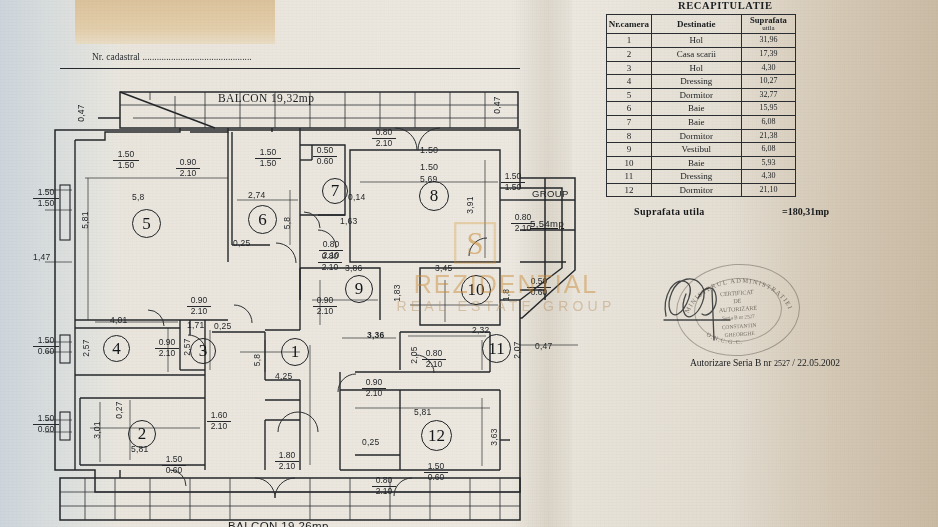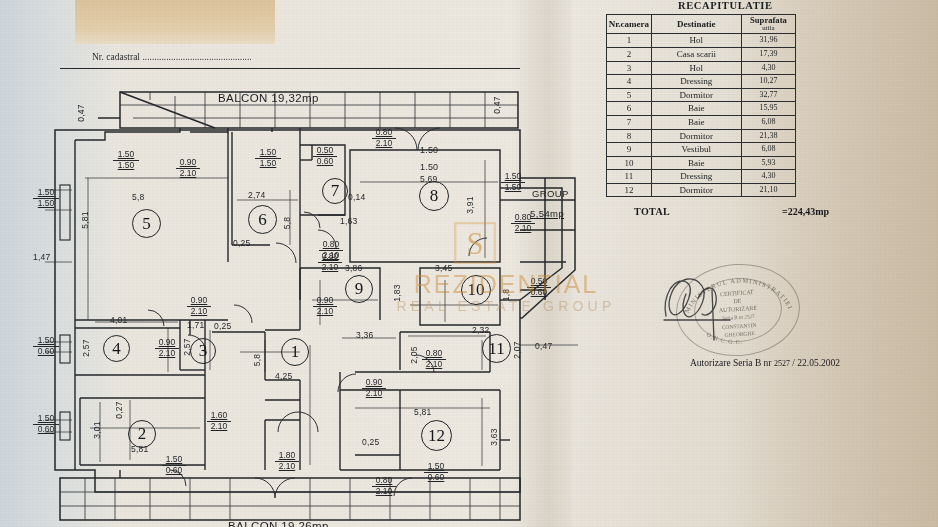--- a/index.html
+++ b/index.html
@@ -26,21 +26,21 @@
 
   
   .ink{position:absolute;background:#25282c;}
   svg.plan{position:absolute;left:0;top:0;width:938px;height:527px;overflow:visible;}
 
   
   .dim{position:absolute;font-family:"Liberation Sans",sans-serif;
        font-size:8.5px;color:#1e2125;white-space:nowrap;letter-spacing:.2px;}
   .dim.b{font-size:9px;}
   .dimpair{position:absolute;font-family:"Liberation Sans",sans-serif;
-       font-size:8.5px;color:#1e2125;line-height:1.0;text-align:center;text-decoration:underline;}
+       font-size:8.5px;color:#1e2125;line-height:1.0;text-align:center;}
   .dimpair span{display:block;}
   .dimpair .top{border-bottom:1px solid #25282c;padding-bottom:1px;}
   .rot{transform-origin:50% 50%;}
   .rot90{transform:rotate(-90deg);}
 
   
   .rnum{position:absolute;border:1.6px solid #1e2125;border-radius:50%;
         display:flex;align-items:center;justify-content:center;
         font-family:"Liberation Serif",serif;font-size:17px;color:#14171a;
         background:transparent;font-weight:400;}
@@ -291,23 +291,23 @@
       <line x1="482" y1="340" x2="482" y2="370"></line>
     </g>
 
     <g stroke="#23262a" stroke-width="1.1" fill="none">
       <rect x="60" y="185" width="10" height="55"></rect>
       <rect x="60" y="335" width="10" height="28"></rect>
       <rect x="60" y="412" width="10" height="28"></rect>
     </g>
   </svg>
 
-  <div class="balcon" style="left:218px;top:92px;">BALCON  19,32mp</div>
+  <div class="balcon" style="left:218px;top:92px;font-family:Liberation Serif, serif;">BALCON  19,32mp</div>
   <div class="balcon small" style="left:532px;top:188px;">GROUP</div>
-  <div class="balcon small" style="left:530px;top:208px;text-decoration:underline;">5,54mp</div>
+  <div class="balcon small" style="left:530px;top:218px;text-decoration:underline;">5,54mp</div>
   <div class="balcon" style="left:228px;top:520px;">BALCON  19,26mp</div>
 
   <div class="rnum" style="left:132px;top:209px;width:27px;height:27px;">5</div>
   <div class="rnum" style="left:248px;top:205px;width:27px;height:27px;">6</div>
   <div class="rnum" style="left:322px;top:178px;width:24px;height:24px;">7</div>
   <div class="rnum" style="left:419px;top:181px;width:28px;height:28px;">8</div>
   <div class="rnum" style="left:345px;top:275px;width:26px;height:26px;">9</div>
   <div class="rnum" style="left:461px;top:275px;width:28px;height:28px;">10</div>
   <div class="rnum" style="left:103px;top:335px;width:25px;height:25px;">4</div>
   <div class="rnum" style="left:190px;top:338px;width:24px;height:24px;">3</div>
@@ -422,21 +422,21 @@
   </div>
   <div class="dimpair" style="left:162px;top:455px;width:24px;">
     <span class="top">1.50</span>
     <span>0.60</span>
   </div>
   <div class="dimpair" style="left:275px;top:451px;width:24px;">
     <span class="top">1.80</span>
     <span>2.10</span>
   </div>
 
-  <div class="dim" style="left:356px;top:330px;">3,36</div>
+  <div class="dim" style="left:367px;top:330px;font-weight:bold;">3,36</div>
   <div class="dim rot rot90" style="left:405px;top:350px;">2,05</div>
   <div class="dim" style="left:472px;top:325px;">2,32</div>
   <div class="dim rot rot90" style="left:508px;top:345px;">2,07</div>
   <div class="dim" style="left:535px;top:341px;">0,47</div>
   <div class="dimpair" style="left:422px;top:349px;width:24px;">
     <span class="top">0.80</span>
     <span>2.10</span>
   </div>
 
   <div class="dimpair" style="left:362px;top:378px;width:24px;">
@@ -539,22 +539,22 @@
             <td class="c1">12</td>
             <td class="c2">Dormitor</td>
             <td class="c3">21,10</td>
           </tr>
         </tbody>
     </table>
   </div>
 
   <div class="totals" id="totals-block">
       <div class="row">
-        <span class="lbl">TOTAL</span>
-        <span class="val">=224,43mp</span>
+        <span class="lbl">Suprafata  utila</span>
+        <span class="val">=180,31mp</span>
       </div>
     </div>
 
   <div class="stamp">
     <div class="inner"></div>
     <svg viewBox="0 0 122 90" width="122" height="90">
       <defs>
         <path id="arcTop" d="M10,50 A52,40 0 0 1 112,50"></path>
         <path id="arcBot" d="M16,52 A46,34 0 0 0 106,52"></path>
       </defs>

